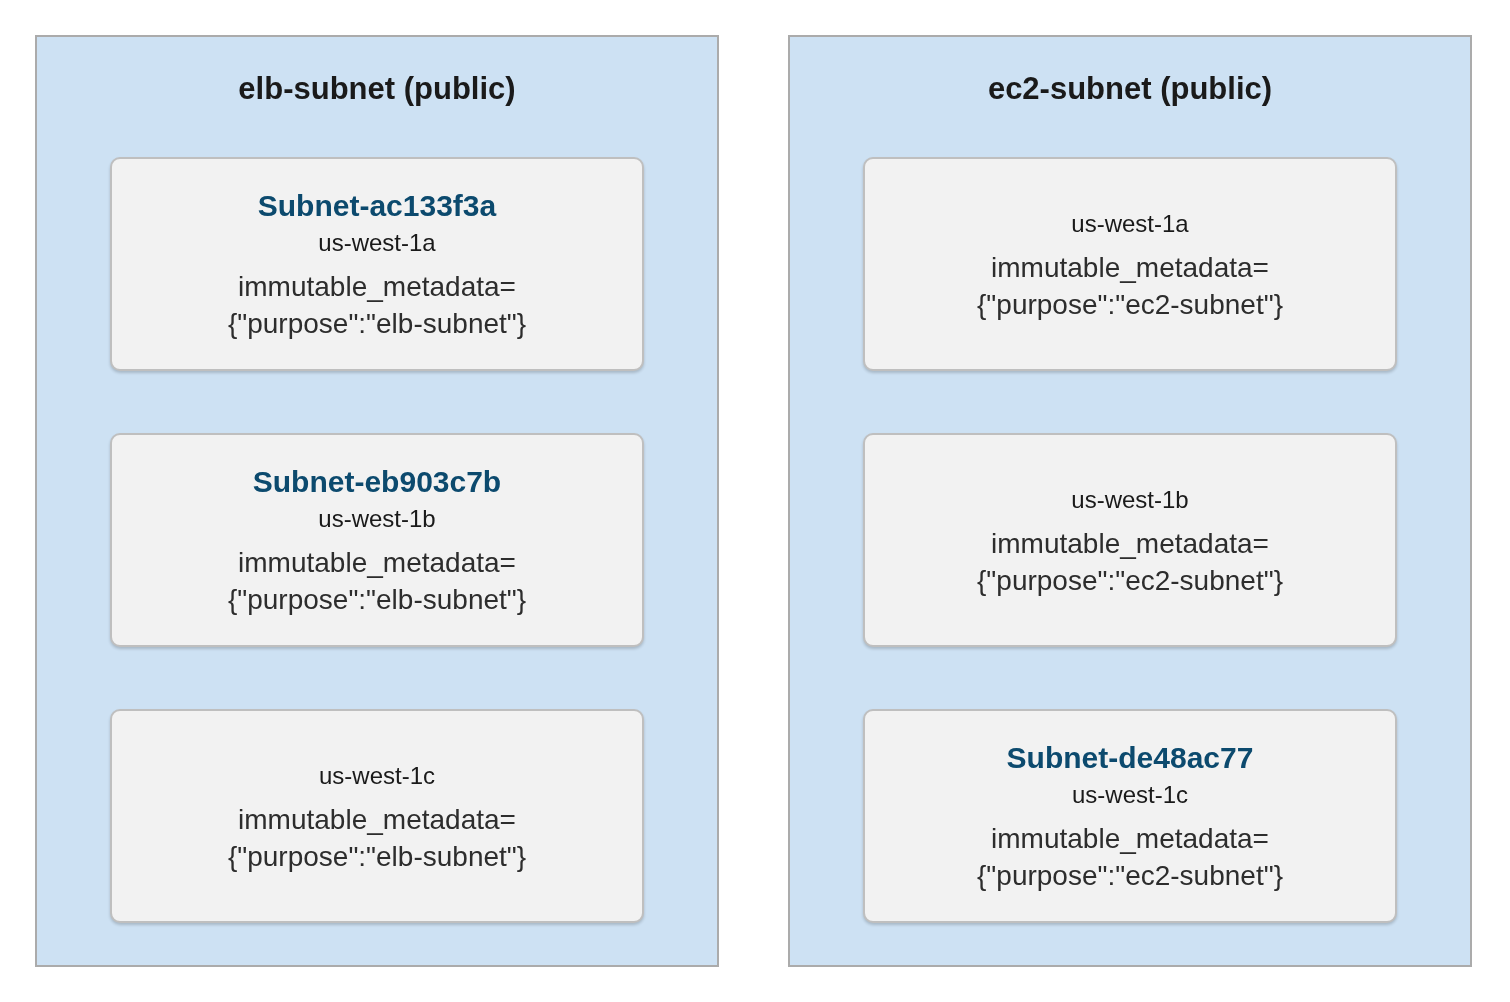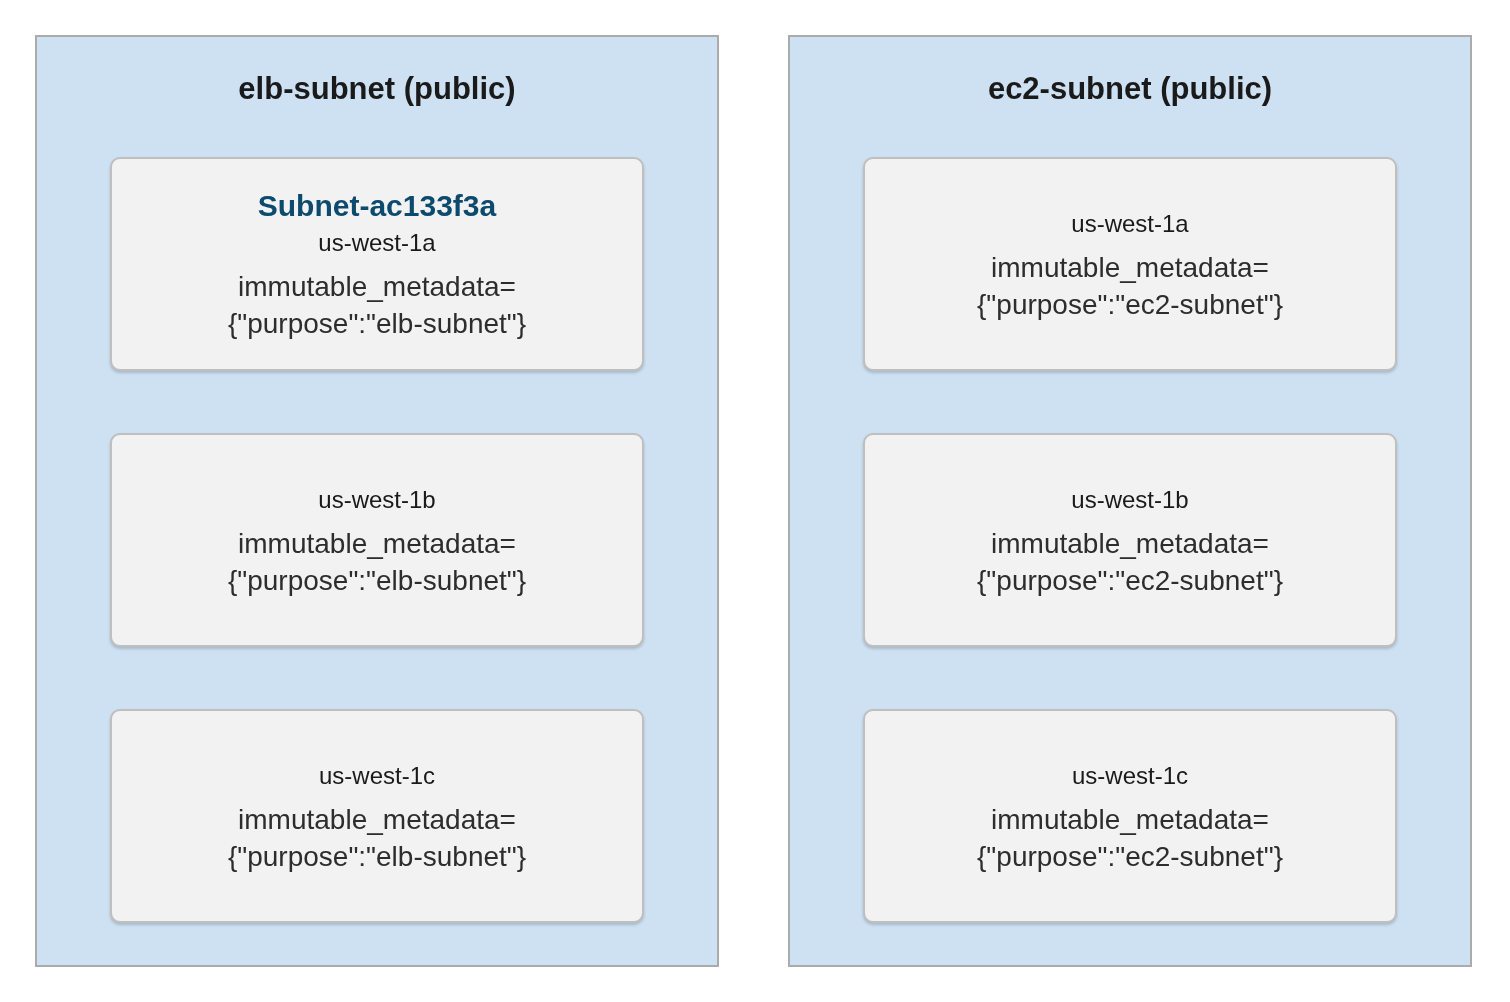--- a/index.html
+++ b/index.html
@@ -92,20 +92,21 @@
     <div class="cards">
 
       <div class="subnet-card">
         <div class="subnet-name">Subnet-ac133f3a</div>
         <div class="subnet-az">us-west-1a</div>
         <div class="subnet-meta">immutable_metadata=</div>
         <div class="subnet-meta" style="margin-top:0">{"purpose":"elb-subnet"}</div>
       </div>
 
       <div class="subnet-card">
+        <div class="subnet-name">Subnet-eb903c7b</div>
         <div class="subnet-az">us-west-1b</div>
         <div class="subnet-meta">immutable_metadata=</div>
         <div class="subnet-meta" style="margin-top:0">{"purpose":"elb-subnet"}</div>
       </div>
 
       <div class="subnet-card">
         <div class="subnet-az">us-west-1c</div>
         <div class="subnet-meta">immutable_metadata=</div>
         <div class="subnet-meta" style="margin-top:0">{"purpose":"elb-subnet"}</div>
       </div>
@@ -123,20 +124,21 @@
         <div class="subnet-meta" style="margin-top:0">{"purpose":"ec2-subnet"}</div>
       </div>
 
       <div class="subnet-card">
         <div class="subnet-az">us-west-1b</div>
         <div class="subnet-meta">immutable_metadata=</div>
         <div class="subnet-meta" style="margin-top:0">{"purpose":"ec2-subnet"}</div>
       </div>
 
       <div class="subnet-card">
+        <div class="subnet-name">Subnet-de48ac77</div>
         <div class="subnet-az">us-west-1c</div>
         <div class="subnet-meta">immutable_metadata=</div>
         <div class="subnet-meta" style="margin-top:0">{"purpose":"ec2-subnet"}</div>
       </div>
 
     </div>
   </div>
 
 </div>
 

